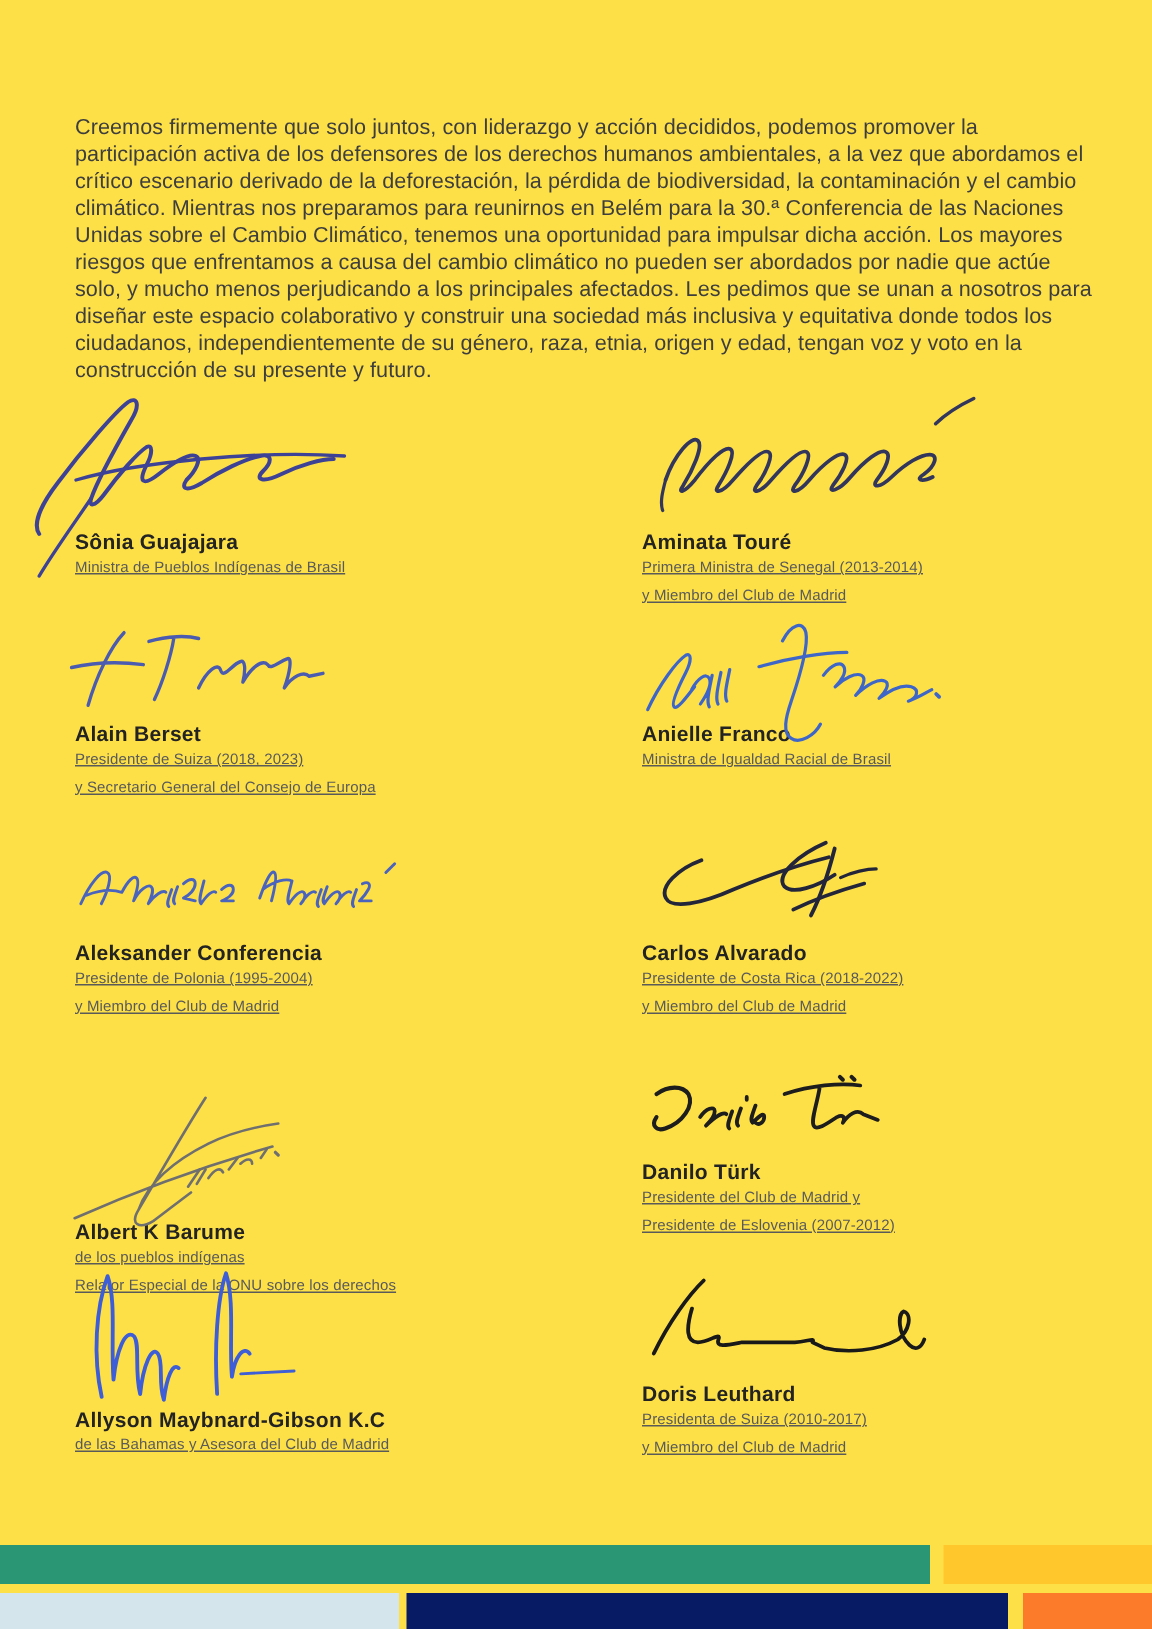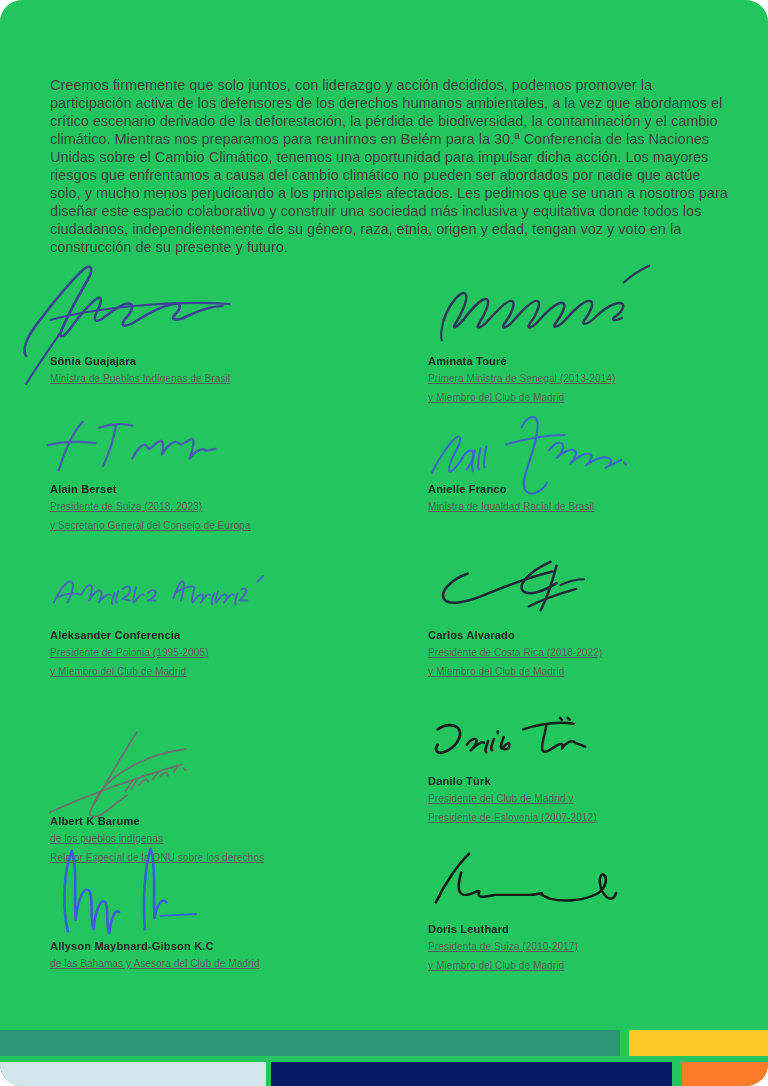--- a/index.html
+++ b/index.html
@@ -1,34 +1,33 @@
 <!DOCTYPE html>
 <html><head>
 <meta charset="utf-8">
 <style>
   * { margin:0; padding:0; box-sizing:border-box; }
   html,body { background:#ffffff; }
   .page {
     position:relative;
     width:768px; height:1086px;
-    background:#22c55e;
+    background:#fde047;
     overflow:hidden;
     font-family:"Liberation Sans", "DejaVu Sans", sans-serif;
-    border-radius:22px;
   }
   .intro {
     position:absolute; left:50px; top:76px; width:682px;
     font-size:14.4px; line-height:18px; color:#3e3e3e;
     letter-spacing:0.05px;
   }
   .sig-block { position:absolute; width:352px; }
   .sig-art { position:absolute; overflow:visible; pointer-events:none; }
   .sig-art path { fill:none; stroke-linecap:round; stroke-linejoin:round; }
   .sig-name {
-    font-size:11px; font-weight:700; color:#232323;
+    font-size:14px; font-weight:700; color:#232323;
     line-height:18px; letter-spacing:0.2px;
   }
   .sig-title {
     font-size:10px; color:#5a5a5b; line-height:18.5px; letter-spacing:0.1px;text-decoration:underline;
   }
   .sig-title:empty { display:none; }
   .bar { position:absolute; }
 </style>
 </head>
 <body>
@@ -84,21 +83,21 @@
 
   </div>
 
   <div class="sig-block" style="left:50px; top:626px;">
     <svg class="sig-art" style="left: -2px; top: -52px; width: 220px; height: 38px; stroke: rgb(74, 100, 190);" viewBox="0 0 225 40" preserveAspectRatio="none">
       <path stroke-width="2" d="M6,30 C12,16 20,6 24,8 C28,10 24,22 20,30 M10,24 C20,20 28,20 34,22 M34,22 C38,14 42,10 44,12 C46,14 44,22 42,28 C46,20 52,16 54,18 C56,20 54,26 52,30 C56,24 62,20 64,22 M68,20 C66,26 64,30 66,32 M72,18 C70,24 68,28 70,30 M76,16 C80,12 84,12 84,16 C84,20 80,24 76,26 L84,28 M90,14 C88,22 86,28 88,30 C92,24 96,20 98,22 M102,20 C106,16 110,16 110,20 C110,24 106,26 102,28 L110,28"></path>
       <path stroke-width="2" d="M128,26 C132,14 136,6 138,8 C140,10 138,20 136,28 M130,20 C138,14 146,12 150,14 M150,14 C148,22 146,28 148,30 C152,24 156,20 158,22 C160,24 158,28 156,30 C160,24 164,20 166,22 M170,20 C168,26 166,30 168,32 M174,18 C172,24 170,28 172,30 C176,24 180,20 182,22 C184,24 182,28 180,30 C184,24 188,20 190,22 M194,20 C192,26 190,30 192,32 M198,16 C202,14 204,16 202,20 C200,24 198,26 196,28 L204,28"></path>
       <path stroke-width="2" d="M214,8 L220,2"></path>
     </svg>
     <div class="sig-name">Aleksander Conferencia</div>
-    <div class="sig-title">Presidente de Polonia (1995-2005)</div>
+    <div class="sig-title">Presidente de Polonia (1995-2004)</div>
     <div class="sig-title">y Miembro del Club de Madrid</div>
   </div>
 
   <div class="sig-block" style="left:428px; top:626px;">
     <svg class="sig-art" style="left: 6px; top: -70px; width: 158px; height: 64px; stroke: rgb(35, 38, 58);" viewBox="0 0 160 66" preserveAspectRatio="none">
       <path stroke-width="2.6" d="M34,18 C18,24 6,36 10,44 C14,52 34,48 56,38 C80,28 104,20 120,16"></path>
       <path stroke-width="2.6" d="M118,6 C100,14 84,28 90,36 C96,42 112,36 124,28"></path>
       <path stroke-width="2.6" d="M124,10 C120,26 114,44 108,56"></path>
       <path stroke-width="2.4" d="M96,52 C112,44 130,38 144,34"></path>
       <path stroke-width="2.2" d="M128,30 C136,26 146,24 152,24"></path>

